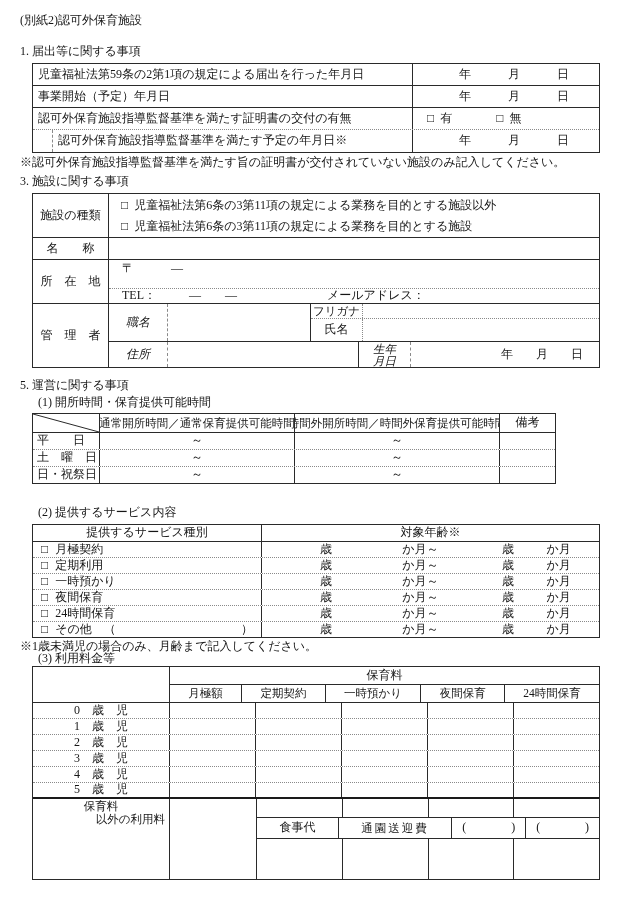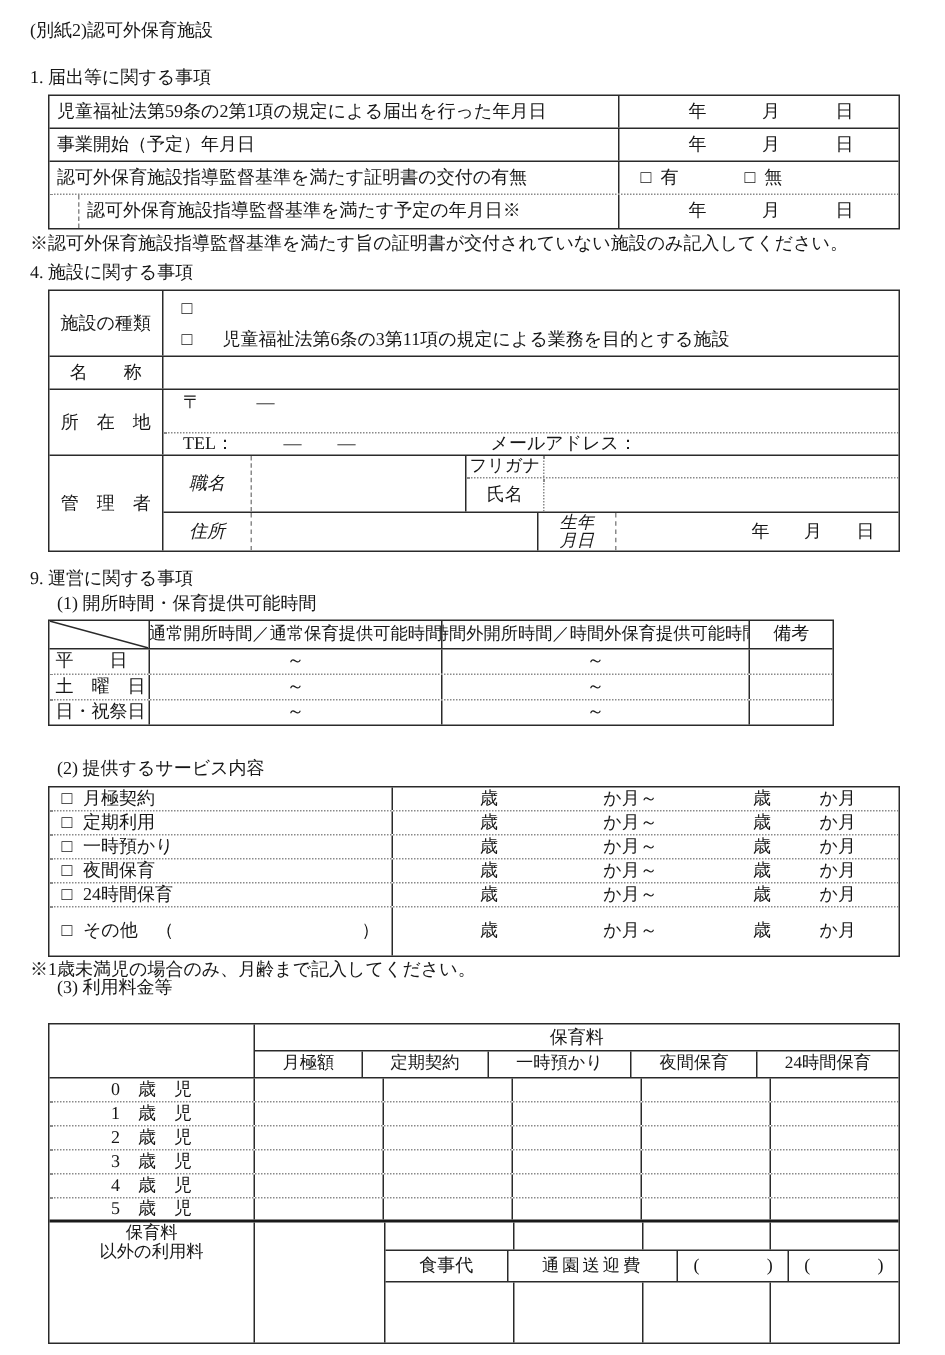--- a/index.html
+++ b/index.html
@@ -77,33 +77,34 @@
       <div class="c date-cell" style="width:186px">
         <span>年</span>
         <span>月</span>
         <span>日</span>
       </div>
     </div>
   </div>
 
   <div class="abs" style="left:20px;top:155px">※認可外保育施設指導監督基準を満たす旨の証明書が交付されていない施設のみ記入してください。</div>
 
-  <div class="abs" style="left:20px;top:174px">4. 施設に関する事項</div>
+  <div class="abs" style="left:20px;top:174px">3. 施設に関する事項</div>
 
   <div class="tbl" style="left:32px;top:193px;width:568px;height:175px">
 
     <div class="row bb" style="height:44px">
       <div class="c br ctr" style="width:76px">施設の種類</div>
       <div class="c grow" style="padding:1px 0 0 12px">
         <div class="vc" style="height:21px">
           <span class="chk">□</span>
+          <span style="margin-left:6px">児童福祉法第6条の3第11項の規定による業務を目的とする施設以外</span>
         </div>
         <div class="vc" style="height:21px">
           <span class="chk">□</span>
-          <span style="margin-left:20px">児童福祉法第6条の3第11項の規定による業務を目的とする施設</span>
+          <span style="margin-left:6px">児童福祉法第6条の3第11項の規定による業務を目的とする施設</span>
         </div>
       </div>
     </div>
 
     <div class="row bb" style="height:22px">
       <div class="c br ctr" style="width:76px">名　　称</div>
       <div class="c grow"></div>
     </div>
 
     <div class="row bb" style="height:44px">
@@ -148,21 +149,21 @@
           <div class="c grow date-cell" style="padding-left:90px;padding-right:16px">
             <span>年</span>
             <span>月</span>
             <span>日</span>
           </div>
         </div>
       </div>
     </div>
   </div>
 
-  <div class="abs" style="left:20px;top:378px">9. 運営に関する事項</div>
+  <div class="abs" style="left:20px;top:378px">5. 運営に関する事項</div>
   <div class="abs" style="left:38px;top:395px">(1) 開所時間・保育提供可能時間</div>
 
   <div class="tbl" style="left:32px;top:413px;width:524px;height:71px">
     <div class="row bb" style="height:19px">
       <div class="c br" style="width:67px">
         <svg class="diag" viewBox="0 0 100 100" preserveAspectRatio="none">
           <line x1="0" y1="0" x2="100" y2="100" stroke="#2a2a2a" stroke-width="1" vector-effect="non-scaling-stroke"></line>
         </svg>
       </div>
       <div class="c br ctr f11" style="width:195px">通常開所時間／通常保育提供可能時間</div>
@@ -197,20 +198,24 @@
       <div class="c br ctr" style="width:205px">
           <span>～</span>
         </div>
       <div class="c grow"></div>
     </div>
   </div>
 
   <div class="abs" style="left:38px;top:505px">(2) 提供するサービス内容</div>
 
   <div class="tbl" style="left:32px;top:524px;width:568px;height:114px">
+    <div class="row bb" style="height:17px">
+      <div class="c br ctr" style="width:229px">提供するサービス種別</div>
+      <div class="c grow ctr">対象年齢※</div>
+    </div>
 
     <div class="row bbd" style="height:16px">
       <div class="c br vc" style="width:229px;padding-left:8px">
         <span class="chk">□</span>
         <span style="margin-left:7px">月極契約</span>
       </div>
       <div class="c grow">
         <span class="agep" style="left:19%">歳</span>
         <span class="agep" style="left:47%">か月～</span>
         <span class="agep" style="left:73%">歳</span>
@@ -281,21 +286,21 @@
         <span class="agep" style="left:47%">か月～</span>
         <span class="agep" style="left:73%">歳</span>
         <span class="agep" style="left:88%">か月</span>
       </div>
     </div>
   </div>
 
   <div class="abs" style="left:20px;top:639px">※1歳未満児の場合のみ、月齢まで記入してください。</div>
   <div class="abs" style="left:38px;top:651px">(3) 利用料金等</div>
 
-  <div class="tbl" style="left:32px;top:682px;width:568px;height:214px">
+  <div class="tbl" style="left:32px;top:666px;width:568px;height:214px">
     <div class="row bb" style="height:36px">
       <div class="c br" style="width:137px"></div>
       <div class="col grow">
         <div class="c bb ctr" style="height:18px">保育料</div>
         <div class="row grow">
           <div class="c br grow ctr f11">月極額</div>
           <div class="c br grow ctr f11">定期契約</div>
           <div class="c br grow ctr f11">一時預かり</div>
           <div class="c br grow ctr f11">夜間保育</div>
           <div class="c grow ctr f11">24時間保育</div>
@@ -348,21 +353,21 @@
       <div class="c br grow"></div>
         <div class="c br grow"></div>
         <div class="c br grow"></div>
         <div class="c br grow"></div>
         <div class="c grow"></div>
     </div>
 
     <div class="row grow">
       <div class="c br wrap" style="width:137px;padding:1px 4px;line-height:13px;font-size:11.5px">
         <div style="text-align:center">保育料</div>
-        <div style="text-align:center">以外の利用料</div>
+        <div style="text-align:right">以外の利用料</div>
       </div>
       <div class="col c br" style="width:87px">
         <div class="c grow"></div>
       </div>
       <div class="col grow">
         <div class="row bb" style="height:19px">
           <div class="c br grow"></div>
           <div class="c br grow"></div>
           <div class="c br grow"></div>
           <div class="c grow"></div>

